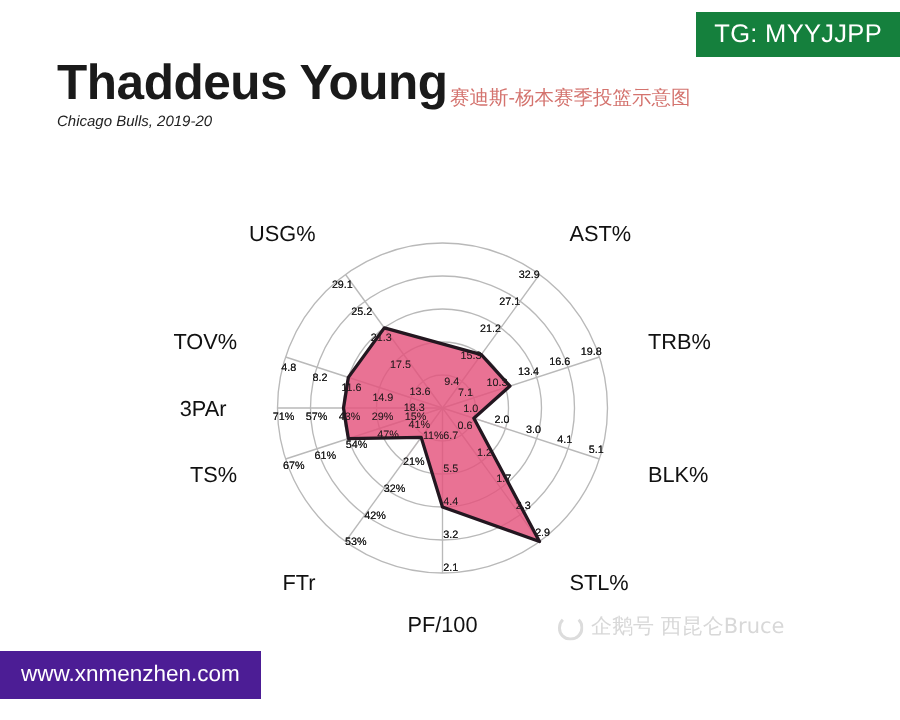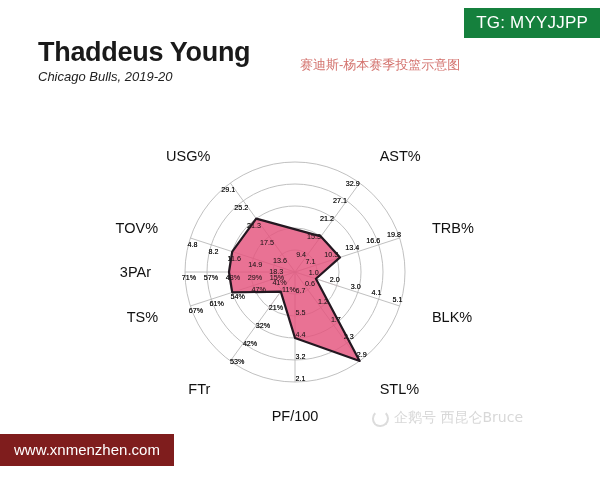--- a/index.html
+++ b/index.html
@@ -16,37 +16,37 @@
     background:#15803d;color:#ffffff;
     font-size:17px;letter-spacing:.2px;
     padding:6px 12px 7px 12px;
     line-height:1;
     white-space:nowrap;
   }
 
   
   .title-block{position:absolute;left:38px;top:38px;}
   .player-name{
-    font-size:27px;font-weight:bold;color:#1a1a1a;line-height:1.05;
+    font-size:33px;font-weight:bold;color:#1a1a1a;line-height:1.05;
     letter-spacing:-0.3px;white-space:nowrap;
   }
   .team-season{
-    font-size:13px;font-style:italic;color:#222222;
+    font-size:10px;font-style:italic;color:#222222;
     margin-top:3px;white-space:nowrap;
   }
   .cn-caption{
     position:absolute;left:300px;top:56px;
     font-size:13px;color:#d4736e;white-space:nowrap;
     font-family:Liberation Sans, sans-serif;
   }
 
   
   .site-badge{
     position:absolute;left:0;bottom:14px;
-    background:#7f1d1d;color:#ffffff;
+    background:#4c1d95;color:#ffffff;
     font-size:15px;padding:8px 14px 9px 14px;line-height:1;
     white-space:nowrap;
   }
   .watermark{
     position:absolute;left:372px;top:409px;
     font-size:14px;color:#d8d8d8;white-space:nowrap;
     font-family:"DejaVu Sans","Liberation Sans",sans-serif;
     display:flex;align-items:center;gap:5px;
   }
   .wm-logo{

